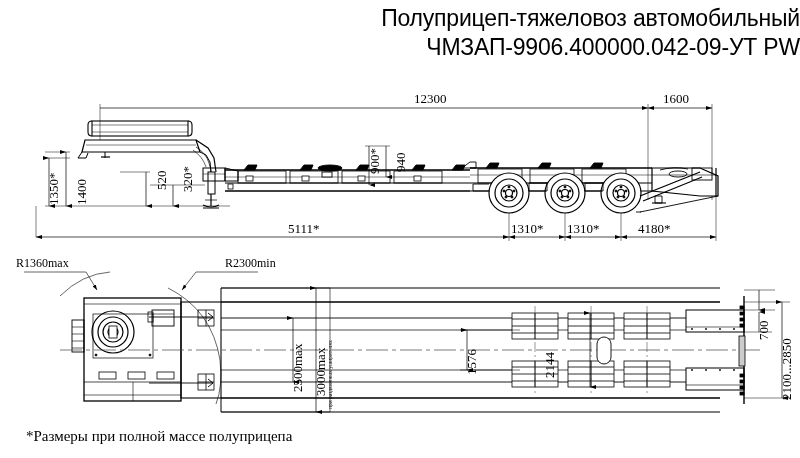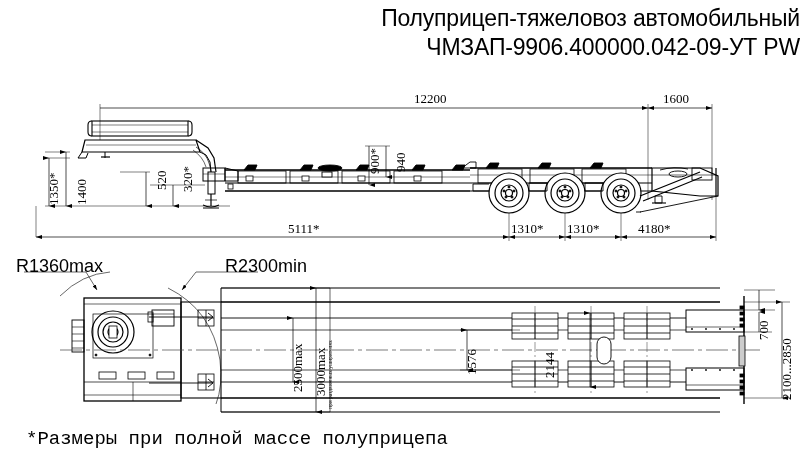--- a/index.html
+++ b/index.html
@@ -22,22 +22,22 @@
     font-size: 23px;
     line-height: 29px;
     letter-spacing: -0.2px;
     font-weight: 400;
   }
   .title-line { display: block; white-space: nowrap; }
 
   
   .footnote {
     position: absolute; left: 26px; top: 428px;
-    font-family: Liberation Mono, monospace;
-    font-size: 19px;
+    font-family: Liberation Serif, serif;
+    font-size: 15px;
     white-space: nowrap;
   }
 
   
   .canvas { position: absolute; left: 0; top: 0; width: 800px; height: 458px; }
   .canvas svg { display: block; }
 
   
   .dim {
     position: absolute;
@@ -53,22 +53,22 @@
   }
   .dim.tiny-vert {
     font-family: "Liberation Serif", serif;
     font-size: 5.5px;
     transform-origin: 0 0;
     transform: rotate(-90deg);
     white-space: nowrap;
   }
   .lead {
     position: absolute;
-    font-family: Liberation Sans, sans-serif;
-    font-size: 18px;
+    font-family: Liberation Serif, serif;
+    font-size: 12px;
     white-space: nowrap;
   }
 </style>
 </head>
 <body>
 
 <div id="root">
 
   <div class="title-block">
     <span class="title-line">Полуприцеп-тяжеловоз автомобильный</span>
@@ -421,21 +421,21 @@
     <line x1="744" y1="290" x2="775" y2="290" stroke-width="0.5"></line>
 
     <line x1="782" y1="302" x2="782" y2="398" stroke-width="0.7" marker-start="url(#arU)" marker-end="url(#arD)"></line>
     <line x1="744" y1="302" x2="790" y2="302" stroke-width="0.5"></line>
     <line x1="744" y1="398" x2="790" y2="398" stroke-width="0.5"></line>
 
     </g>
   </svg>
   </div>
 
-  <div class="dim" style="left:414px; top:92px;">12200</div>
+  <div class="dim" style="left:414px; top:92px;">12300</div>
   <div class="dim" style="left:663px; top:92px;">1600</div>
 
   <div class="dim vert" style="left:47px; top:205px;">1350*</div>
   <div class="dim vert" style="left:75px; top:205px;">1400</div>
   <div class="dim vert" style="left:155px; top:190px;">520</div>
   <div class="dim vert" style="left:181px; top:192px;">320*</div>
 
   <div class="dim vert" style="left:368px; top:174px;">900*</div>
   <div class="dim vert" style="left:394px; top:172px;">940</div>
 

